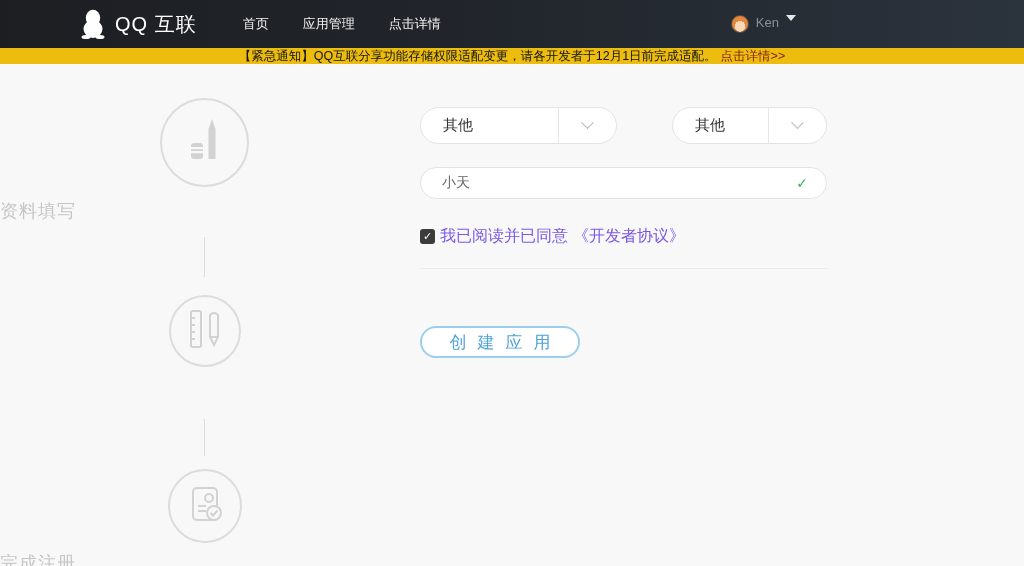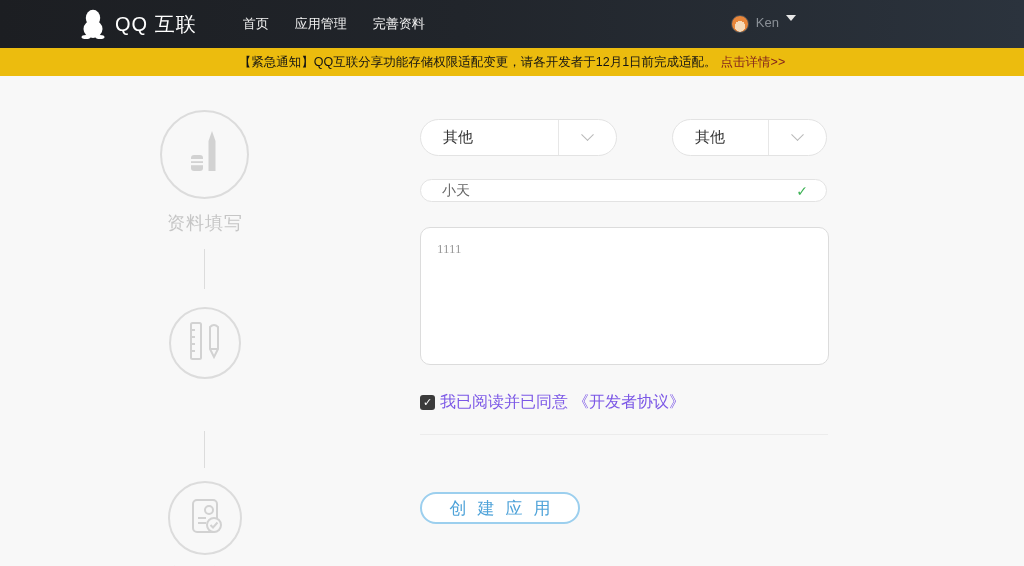--- a/index.html
+++ b/index.html
@@ -14,39 +14,39 @@
   .navbar {
     height: 48px;
     background: linear-gradient(90deg, #1c1e22 0%, #21252b 45%, #2b333d 100%);
     display: flex;
     align-items: center;
     padding-left: 80px;
   }
   .logo { display: flex; align-items: center; gap: 9px; }
   .logo svg { display: block; }
   .logo-text { color: #ffffff; font-size: 20px; letter-spacing: 1px; }
-  .nav-items { display: flex; align-items: center; margin-left: 46px; gap: 26px; }
+  .nav-items { display: flex; align-items: center; margin-left: 46px; gap: 34px; }
   .nav-item { color: #f2f2f2; font-size: 13px; cursor: pointer; }
   .user-block { margin-left: auto; margin-right: 228px; display: flex; gap: 7px; cursor: pointer; }
   .avatar {
     width: 18px; height: 18px; border-radius: 50%;
     background: radial-gradient(circle at 50% 65%, #f5d9b8 0 40%, #e8863a 41% 100%);
     border: 1px solid #4a4f55;
   }
   .user-name { color: #8a9097; font-size: 13px; }
   .caret-down {
     width: 0; height: 0;
     border-left: 5px solid transparent;
     border-right: 5px solid transparent;
     border-top: 6px solid #e8e8e8;
   }
 
   
   .notice-bar {
-    height: 28px;
+    height: 16px;
     background: #ecbc0e;
     display: flex;
     align-items: center;
     justify-content: center;
     gap: 4px;
     font-size: 12.5px;
   }
   .notice-text { color: #141414; }
   .notice-link { color: #7f1d1d; cursor: pointer; }
 
@@ -60,21 +60,21 @@
     border: 2px solid #dcdcdc;
     border-radius: 50%;
     background: transparent;
     display: flex; align-items: center; justify-content: center;
   }
   .step-circle.c1 { left: 160px; top: 34px;  width: 89px; height: 89px; }
   .step-circle.c2 { left: 169px; top: 231px; width: 72px; height: 72px; }
   .step-circle.c3 { left: 168px; top: 405px; width: 74px; height: 74px; }
   .step-label {
     position: absolute; left: 0; width: 410px;
-    text-align: center; color: #c6c6c6; font-size: 18px; letter-spacing: 1px;
+    color: #c6c6c6; font-size: 18px; letter-spacing: 1px;
   }
   .step-label.l1 { top: 135px; }
   .step-label.l2 { top: 315px; }
   .step-label.l3 { top: 487px; }
   .step-line { position: absolute; left: 204px; width: 1px; background: #dcdcdc; }
   .step-line.s1 { top: 173px; height: 40px; }
   .step-line.s2 { top: 355px; height: 37px; }
 
   
   .form-col { position: absolute; left: 420px; top: 43px; width: 408px; }
@@ -94,21 +94,21 @@
     border-left: 1px solid #e7e7e7;
     display: flex; align-items: center; justify-content: center;
   }
   .chevron {
     width: 9px; height: 9px;
     border-right: 1.5px solid #b9b9b9;
     border-bottom: 1.5px solid #b9b9b9;
     transform: rotate(45deg) translate(-2px, -2px);
   }
   .text-input-wrap {
-    margin-top: 23px; width: 407px; height: 23px;
+    margin-top: 23px; width: 407px; height: 32px;
     background: #fff; border: 1px solid #e3e3e3; border-radius: 18px;
     display: flex; align-items: center;
   }
   .text-input {
     flex: 1; border: none; outline: none; background: transparent;
     padding-left: 21px; font-size: 14px; color: #666;
     font-family: "Liberation Sans", "DejaVu Sans", sans-serif;
   }
   .valid-check { color: #3db255; font-size: 14px; font-weight: bold; padding-right: 18px; }
   .desc-textarea {
@@ -150,21 +150,21 @@
         <ellipse cx="13" cy="20" rx="9.5" ry="9" fill="#ffffff"></ellipse>
         <ellipse cx="6" cy="28" rx="4.5" ry="2" fill="#ffffff"></ellipse>
         <ellipse cx="20" cy="28" rx="4.5" ry="2" fill="#ffffff"></ellipse>
       </svg>
     </span>
     <span class="logo-text">QQ 互联</span>
   </div>
   <div class="nav-items">
     <span class="nav-item">首页</span>
     <span class="nav-item">应用管理</span>
-    <span class="nav-item">完善资料</span>
+    <span class="nav-item">点击详情</span>
   </div>
   <div class="user-block">
     <span class="avatar"></span>
     <span class="user-name">Ken</span>
     <span class="caret-down"></span>
   </div>
 </div>
 
 <div class="notice-bar">
   <span class="notice-text">【紧急通知】QQ互联分享功能存储权限适配变更，请各开发者于12月1日前完成适配。</span>
@@ -231,21 +231,20 @@
           <span class="chevron"></span>
         </span>
       </div>
     </div>
 
     <div class="text-input-wrap">
       <input class="text-input" type="text" value="小天" style="">
       <span class="valid-check">✓</span>
     </div>
 
-    <textarea class="desc-textarea" style="">1111</textarea>
 
     <div class="agree-row">
       <span class="checkbox">✓</span>
       <span class="agree-text">我已阅读并已同意</span>
       <span class="agree-link">《开发者协议》</span>
     </div>
 
     <div class="divider"></div>
 
     <button class="create-btn">创建应用</button>

